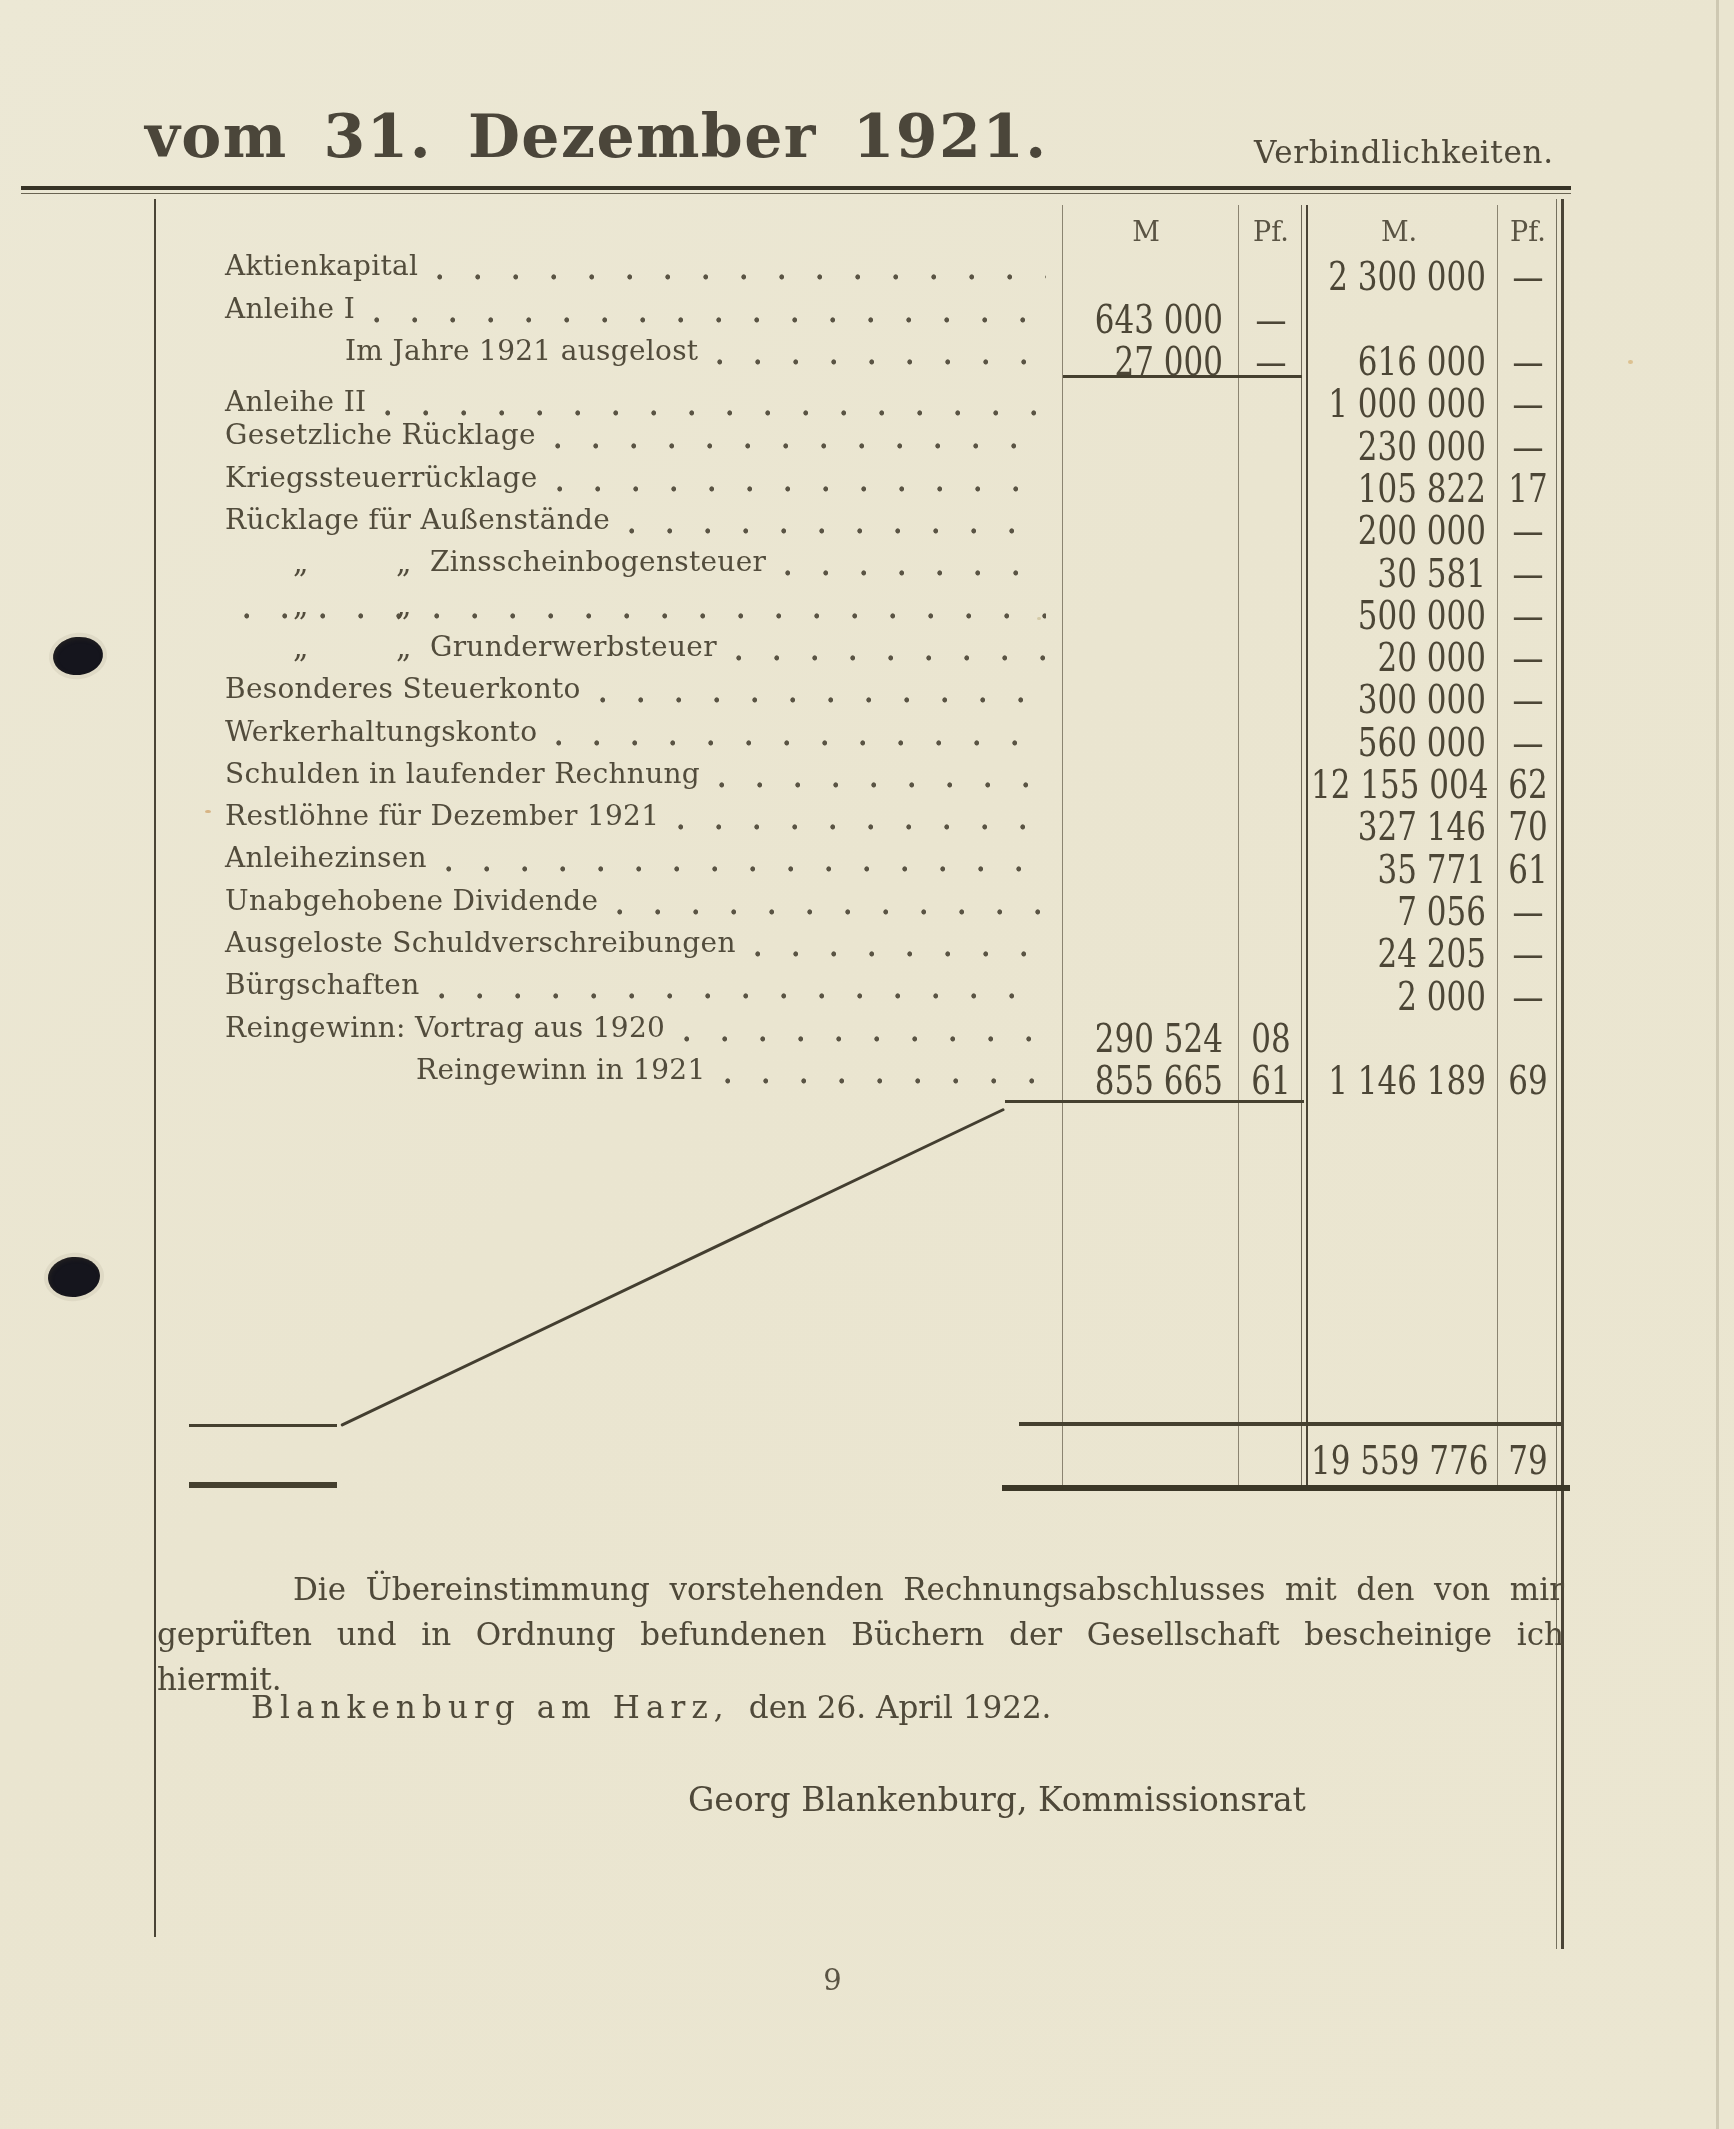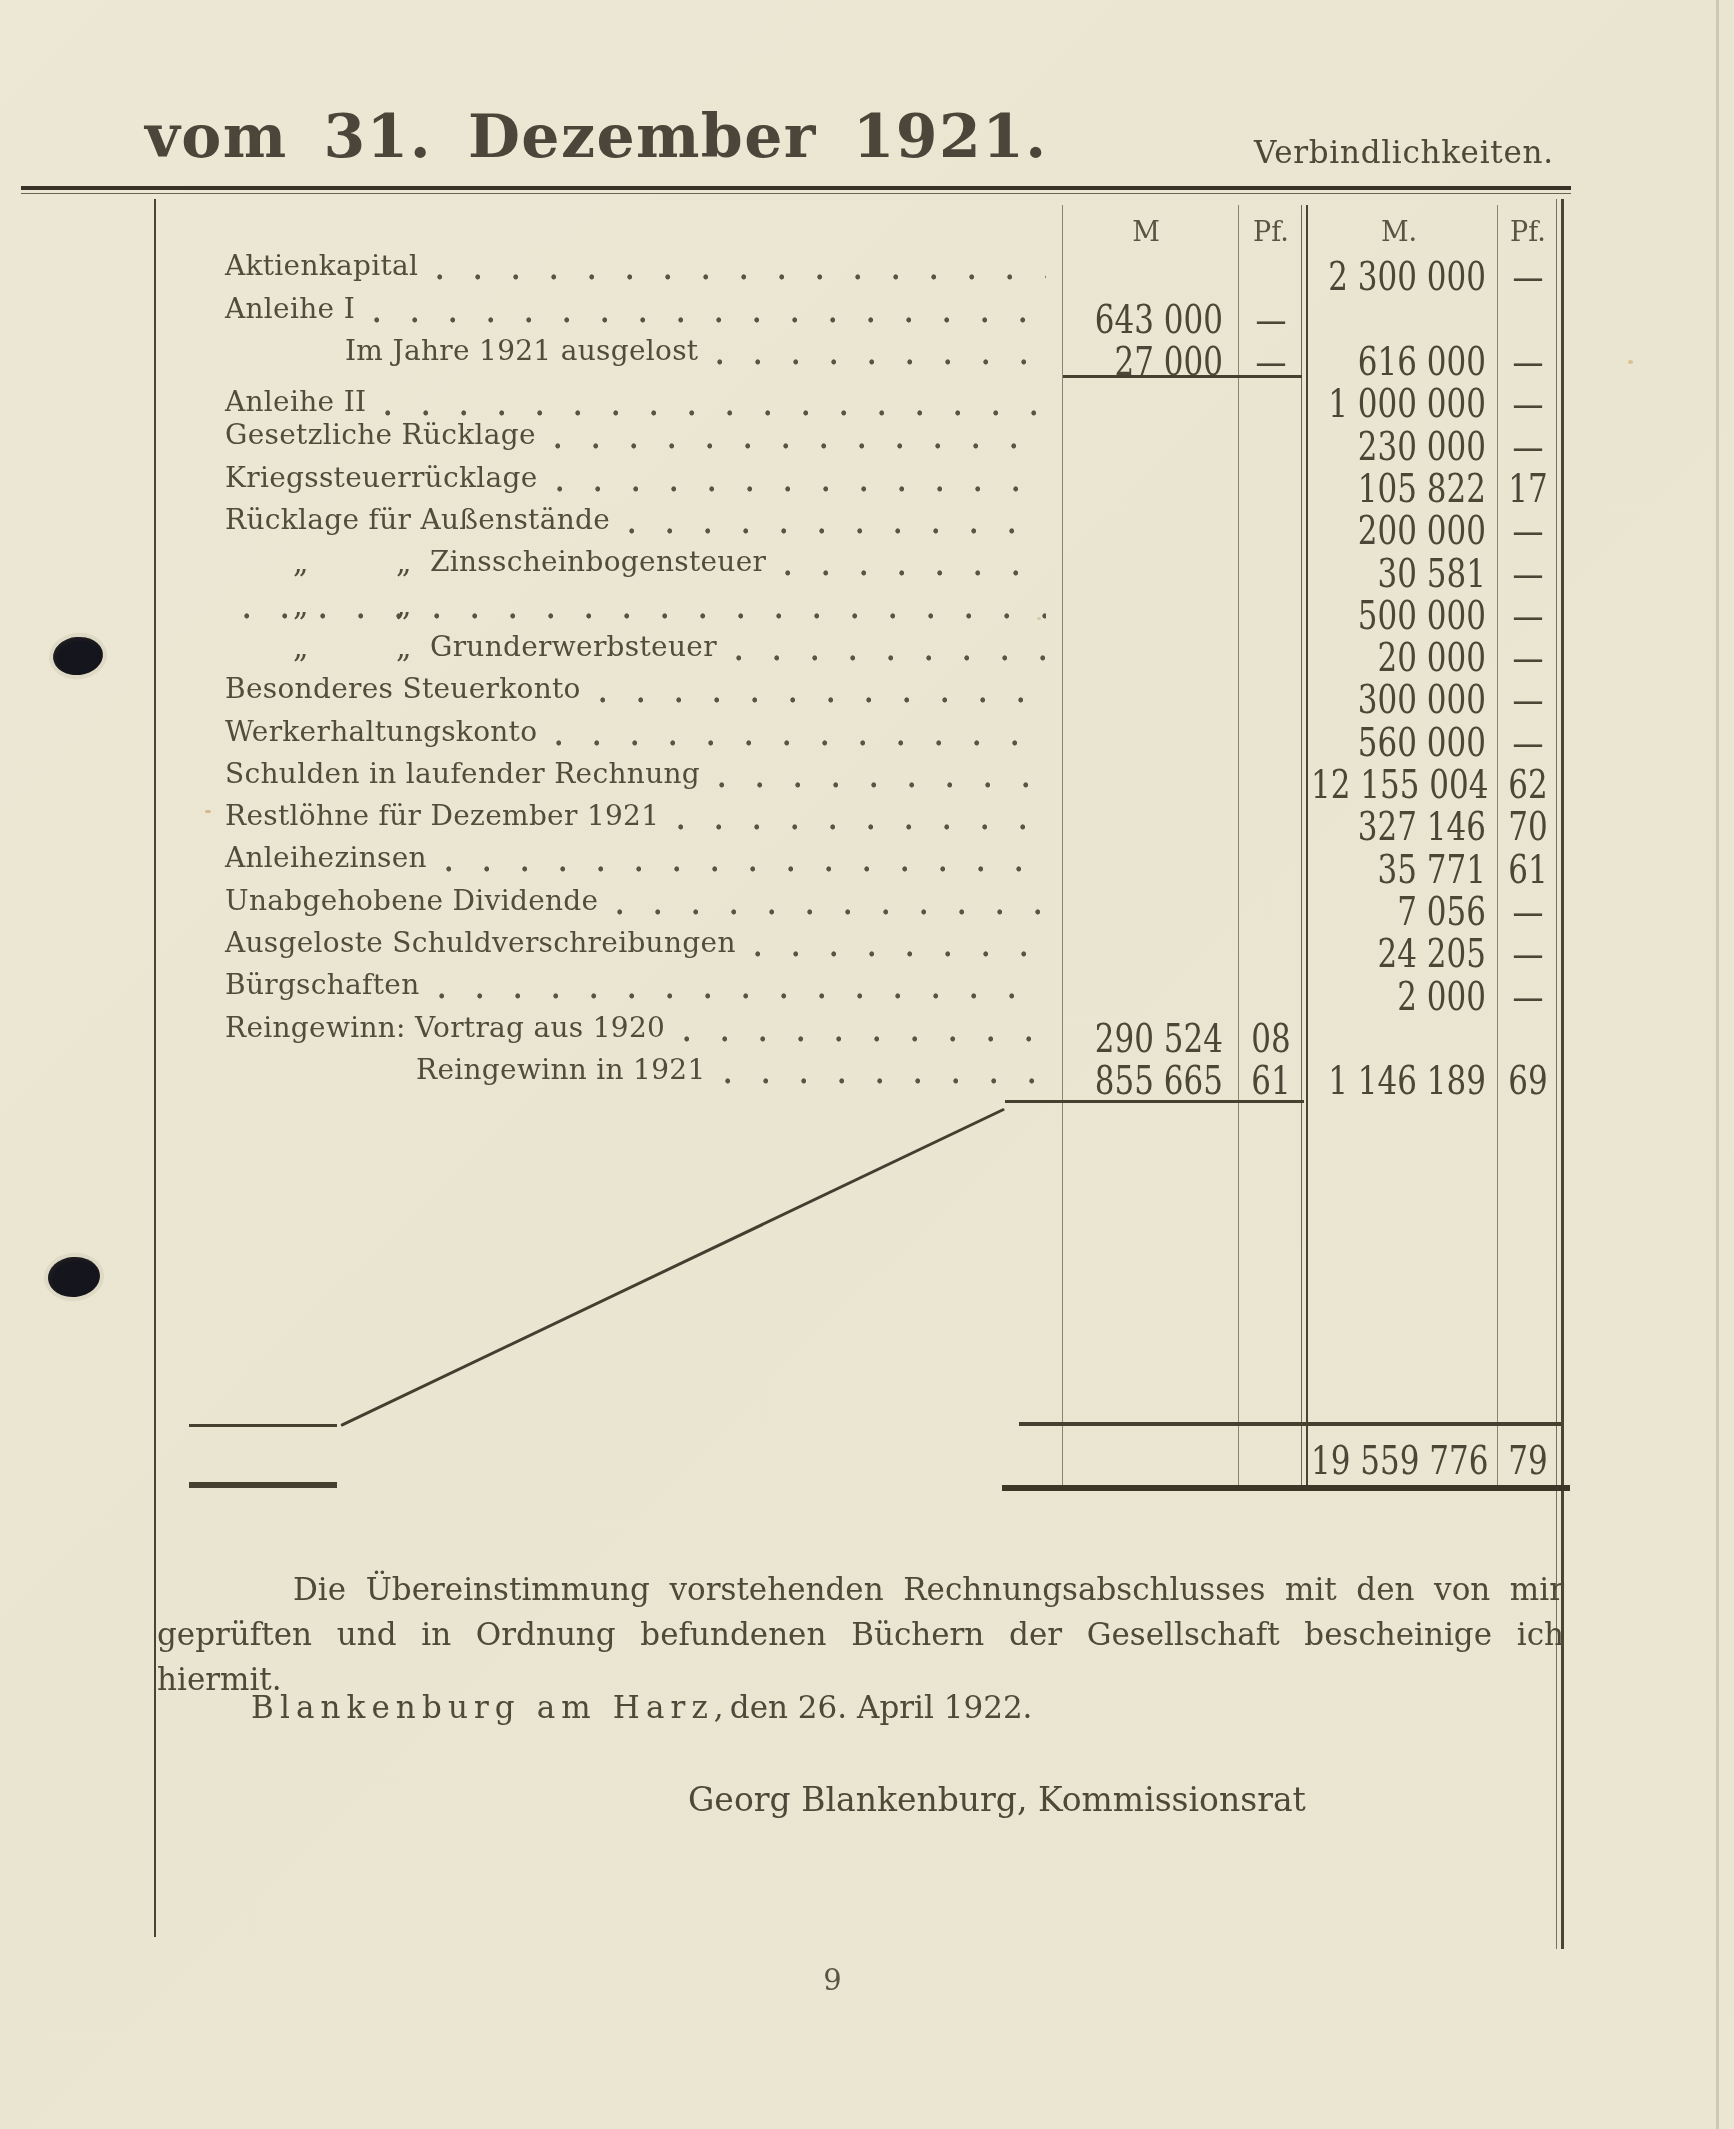--- a/index.html
+++ b/index.html
@@ -29,21 +29,21 @@
   .val.right { text-align:right; }
   .val.center { text-align:center; }
   
   .diag { position:absolute; left:341px; top:1424px; width:735px; height:3.4px; background:#433e30;
           transform:rotate(-25.5deg); transform-origin:0 50%; border-radius:2px; }
   
   .cert { left:157px; top:1567px; width:1407px; font-size:31px; line-height:45px; text-indent:136px;
           text-align:justify; word-spacing:4.8px; color:#4f4939; }
   .cert:after { content:""; display:inline-block; width:100%; }
   .placedate { left:251px; top:1687px; font-size:31px; line-height:41px; color:#4f4939; white-space:nowrap; }
-  .placedate .place { letter-spacing:6.1px; }
+  .placedate .place { letter-spacing:6.1px; margin-right:19px; }
   .signature { left:688px; top:1778px; font-size:33px; line-height:44px; color:#4e4839; white-space:nowrap; }
   .sig-subline { left:440px; top:1828px; font-size:24px; line-height:33px; word-spacing:3.4px; color:#55503f; white-space:nowrap; }
   .pagenum { left:812px; top:1963px; width:41px; text-align:center; font-size:29px; color:#5a5444; }
   
   .hole { position:absolute; border-radius:50%; background:#15151d;
           box-shadow:0 0 0 4.1px rgba(213,208,188,0.55), 1.4px 2px 4.1px rgba(60,55,40,0.35) inset; }
   
   .edge-shadow { position:absolute; left:1716px; top:0; width:2.7px; height:2129px; background:rgba(110,100,75,0.22); }
   .speck { position:absolute; border-radius:50%; }
 </style>

